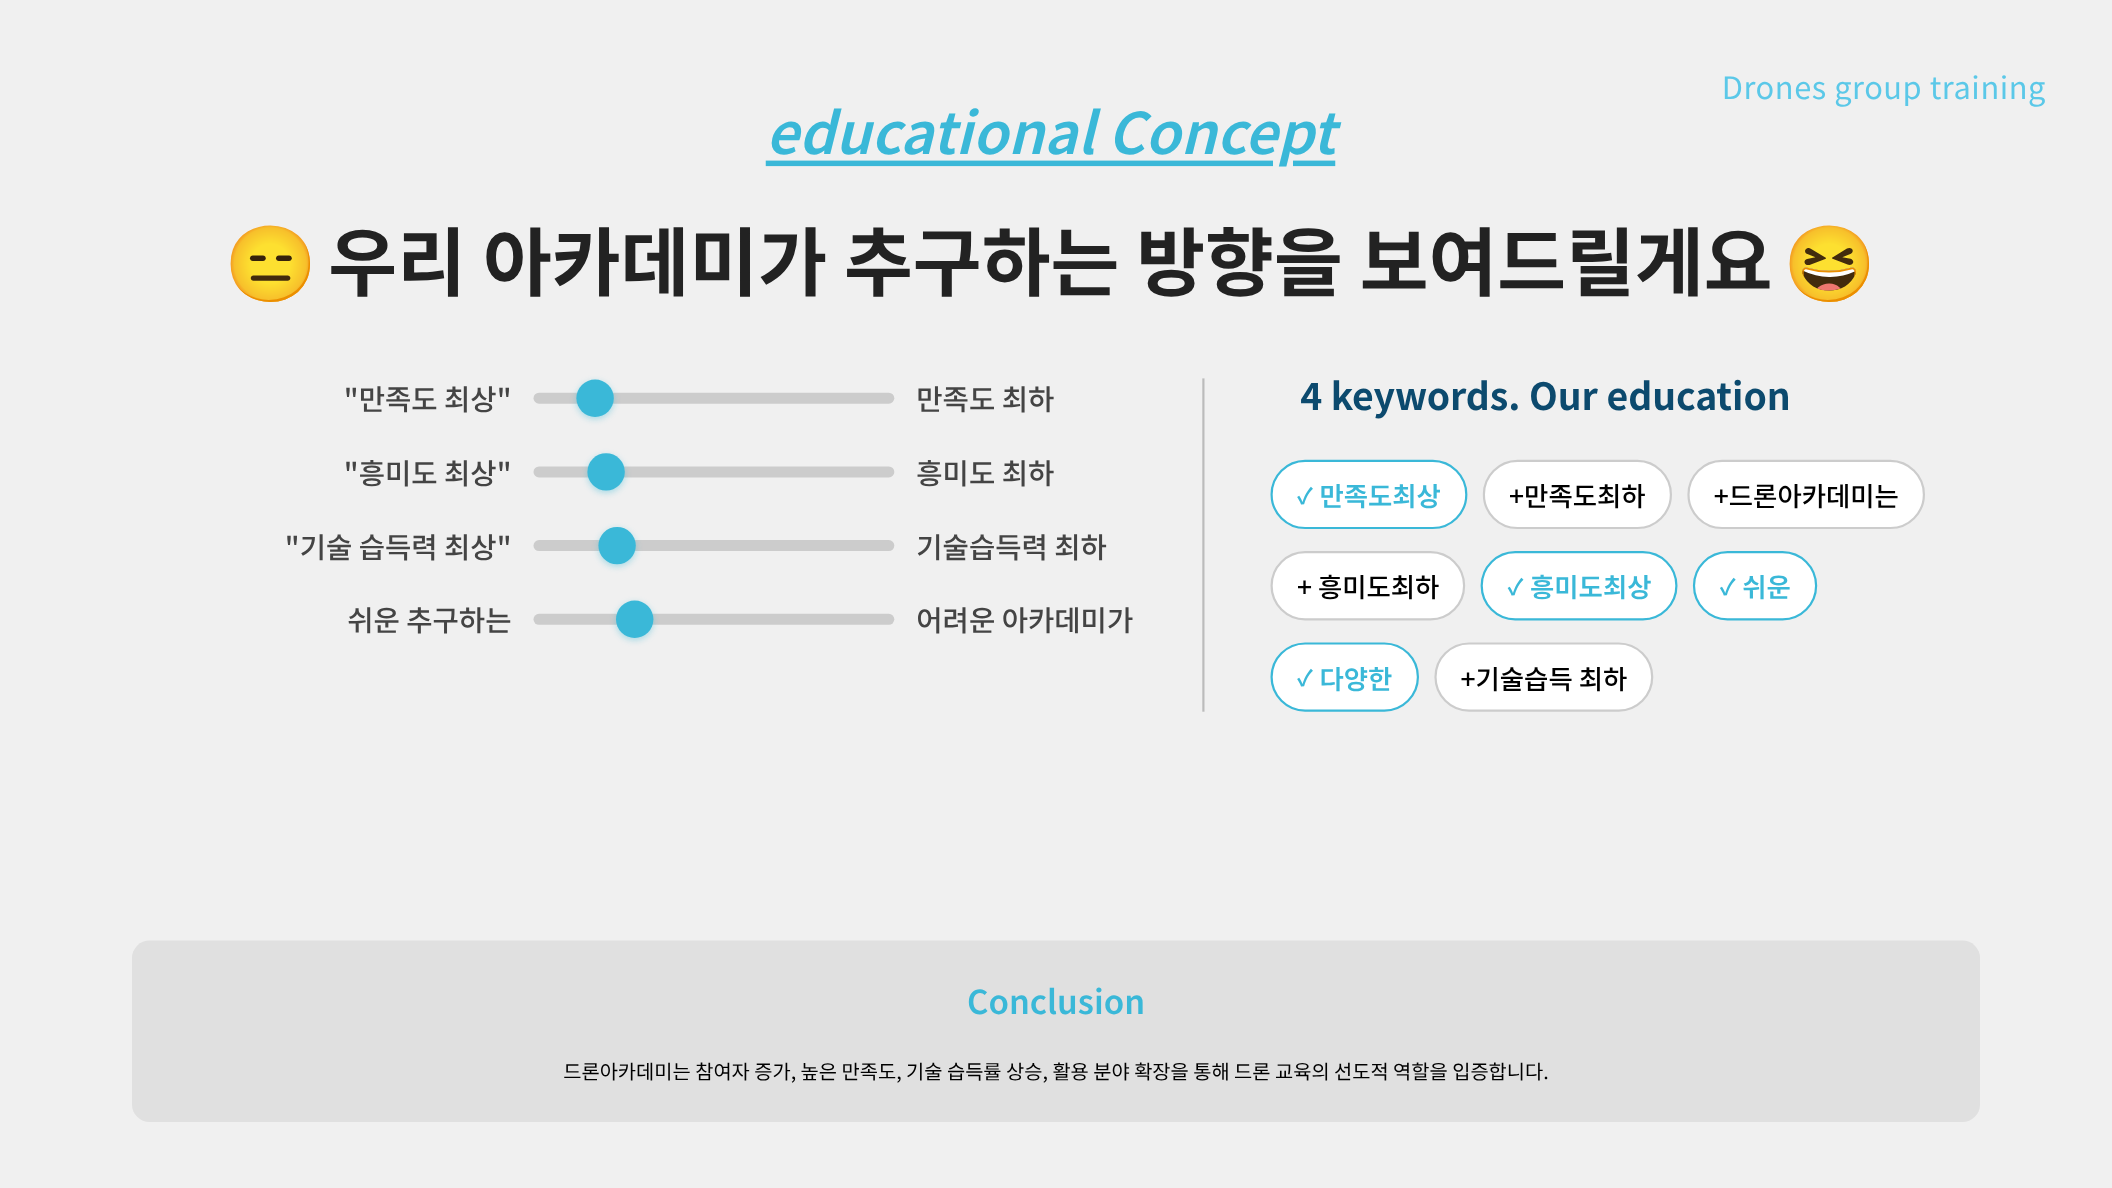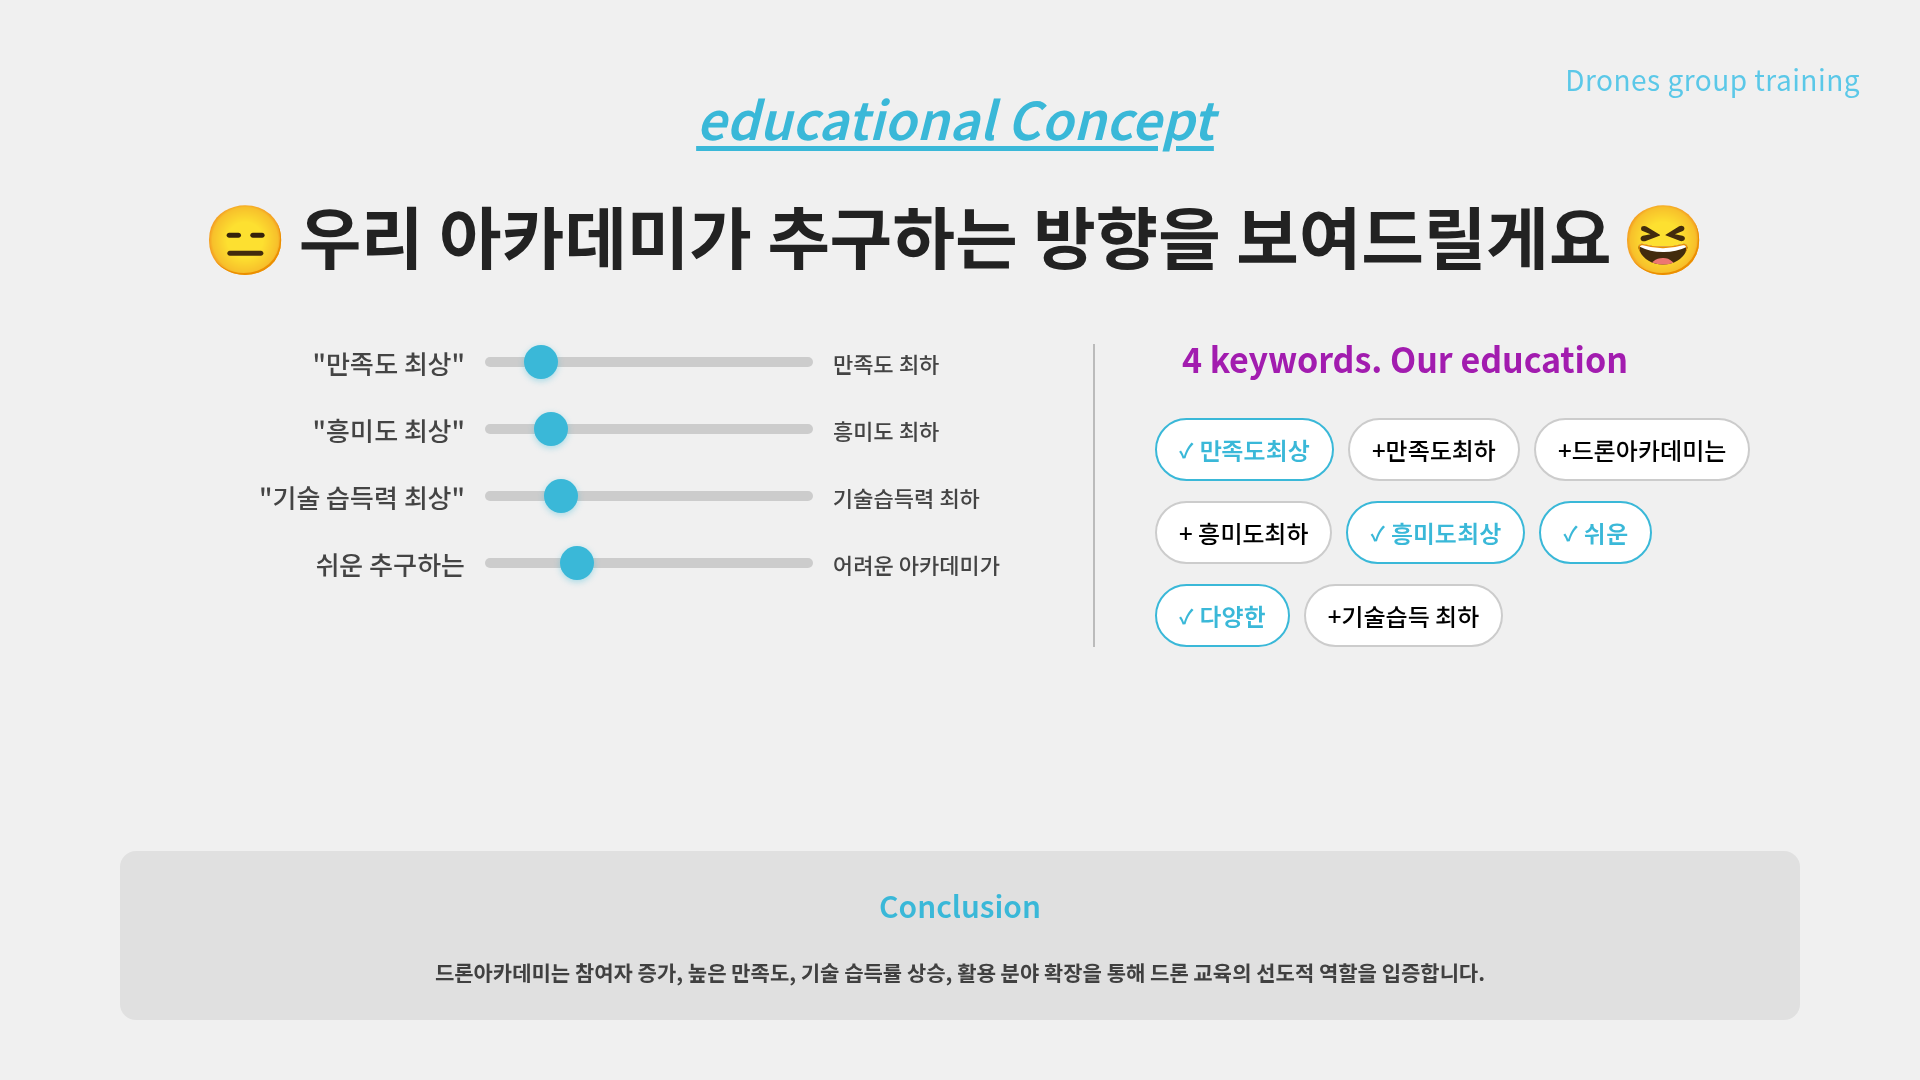--- a/index.html
+++ b/index.html
@@ -108,21 +108,21 @@
       background: #3ab8d8;
       border-radius: 50%;
       position: absolute;
       top: 50%;
       transform: translateY(-50%);
       box-shadow: 0 2px 6px rgba(58,184,216,0.4);
     }
 
     .slider-label-right {
       width: 200px;
-      font-size: 22px;
+      font-size: 26px;
       color: #444;
       font-weight: 500;
       flex-shrink: 0;
     }
 
     
     .divider {
       width: 2px;
       background: #bbb;
       align-self: stretch;
@@ -134,21 +134,21 @@
       width: 500px;
       display: flex;
       flex-direction: column;
       gap: 20px;
       padding-top: 0px;
     }
 
     .keywords-title {
       font-size: 34px;
       font-weight: 700;
-      color: #a21caf;
+      color: #0c4a6e;
       margin-bottom: 15px;
       text-align: center;
     }
 
     .keywords-row {
       display: flex;
       gap: 14px;
       justify-content: flex-start;
       flex-wrap: nowrap;
       align-items: center;
@@ -196,24 +196,23 @@
     }
 
     .conclusion-label {
       font-size: 30px;
       font-weight: 600;
       color: #3ab8d8;
       flex-shrink: 0;
     }
 
     .conclusion-text {
-      font-size: 21px;
-      color: #404040;
+      font-size: 18px;
+      color: #000000;
       line-height: 1.5;
-      font-weight: bold;
     }
   </style>
 </head>
 <body>
 
 <div class="top-right-label">Drones group training</div>
 
 <div class="main-container">
 
   <div class="edu-concept-title">educational Concept</div>

